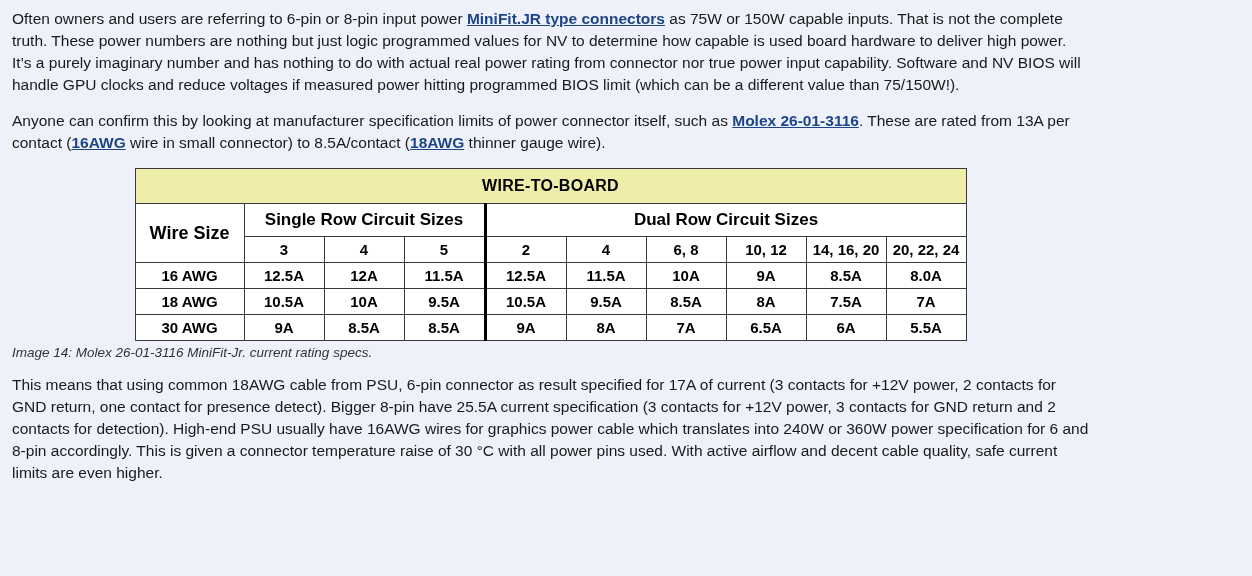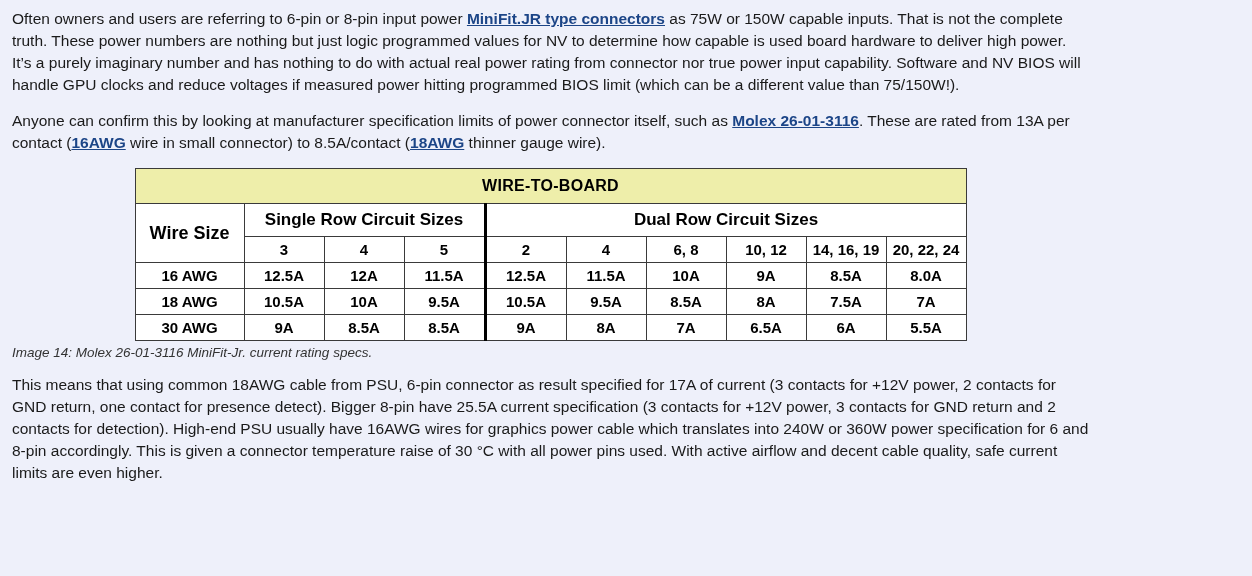--- a/index.html
+++ b/index.html
@@ -107,21 +107,21 @@
           <th class="grp" colspan="6">Dual Row Circuit Sizes</th>
         </tr>
         <tr>
           <th class="num">3</th>
           <th class="num">4</th>
           <th class="num thickright">5</th>
           <th class="num">2</th>
           <th class="num">4</th>
           <th class="num">6, 8</th>
           <th class="num">10, 12</th>
-          <th class="num">14, 16, 19</th>
+          <th class="num">14, 16, 20</th>
           <th class="num">20, 22, 24</th>
         </tr>
 
         <tr>
           <td class="awg">16 AWG</td>
           <td class="num">12.5A</td>
           <td class="num">12A</td>
           <td class="num thickright">11.5A</td>
           <td class="num">12.5A</td>
           <td class="num">11.5A</td>

